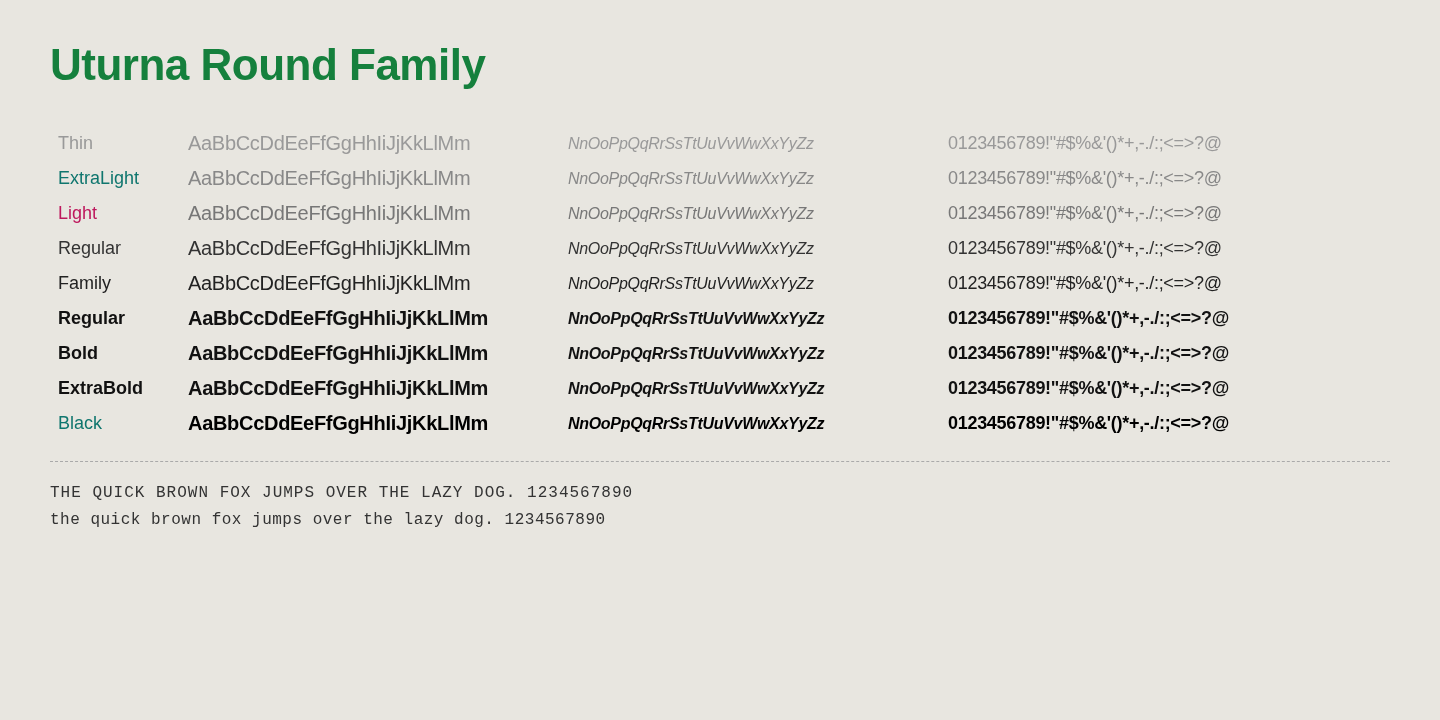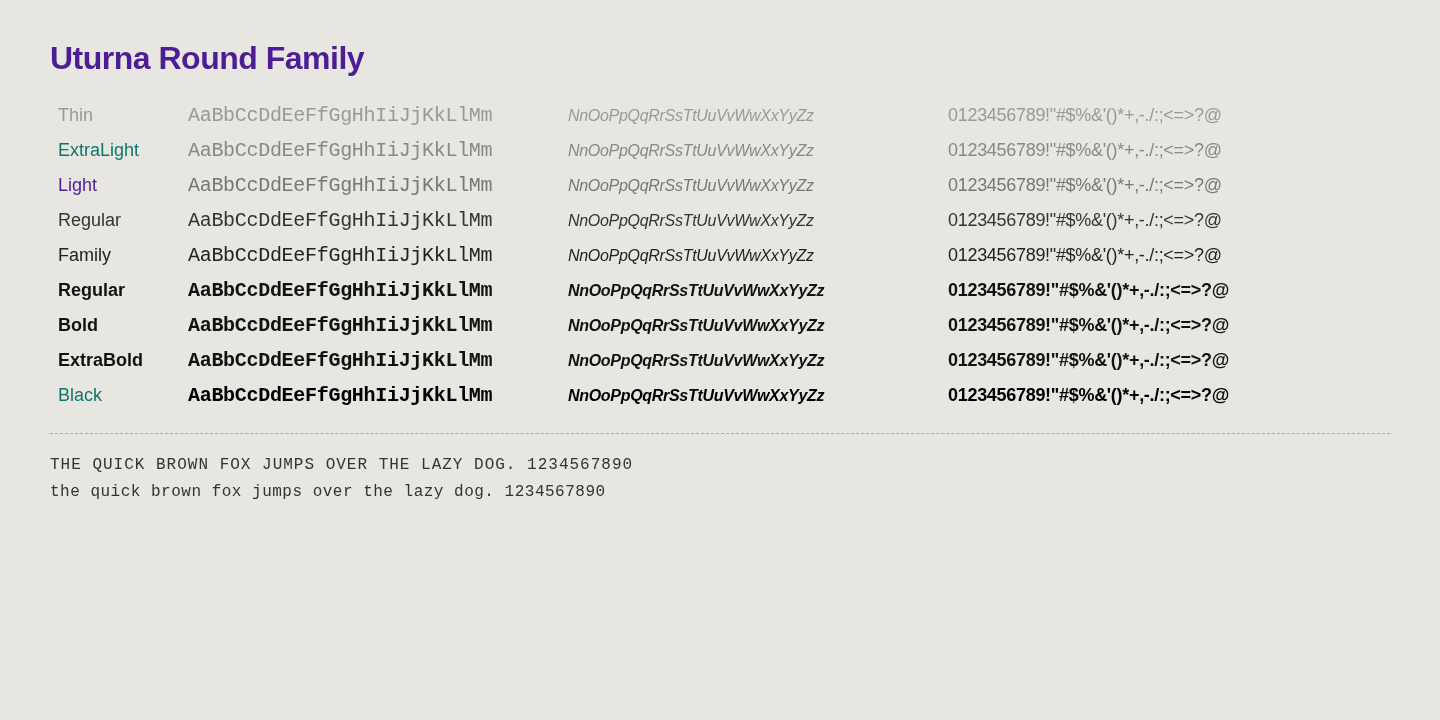--- a/index.html
+++ b/index.html
@@ -5,24 +5,24 @@
     * { margin: 0; padding: 0; box-sizing: border-box; }
 
     body {
       background: #e8e6e0;
       font-family: 'Arial Narrow', Arial, sans-serif;
       min-height: 720px;
       padding: 40px 50px 40px 50px;
     }
 
     .page-title {
-      font-size: 32px;
+      font-size: 44px;
       font-weight: 800;
-      color: #4c1d95;
-      margin-bottom: 21px;
+      color: #15803d;
+      margin-bottom: 36px;
       letter-spacing: -0.5px;
       font-family: 'Arial Black', Arial, sans-serif;
     }
 
     .font-table {
       width: 100%;
       border-collapse: collapse;
       margin-bottom: 20px;
     }
 
@@ -42,21 +42,21 @@
       font-size: 18px;
       white-space: nowrap;
       font-family: Arial, sans-serif;
     }
 
     .sample-upright {
       width: 380px;
       color: #1a1a1a;
       font-size: 20px;
       letter-spacing: -0.3px;
-      font-family: Liberation Mono, monospace;
+      font-family: Liberation Sans, sans-serif;
     }
 
     .sample-italic {
       width: 380px;
       color: #1a1a1a;
       font-size: 16px;
       font-style: italic;
       letter-spacing: -0.3px;
       font-family: 'Arial Narrow', Arial, sans-serif;
     }
@@ -68,21 +68,21 @@
       font-family: 'Arial Narrow', Arial, sans-serif;
     }
 
     
     .w-thin .weight-label { font-weight: 100; color: #999; }
     .w-thin .sample-upright, .w-thin .sample-italic, .w-thin .sample-numbers { font-weight: 100; color: #999; }
 
     .w-extralight .weight-label { font-weight: 200; color: #0f766e; }
     .w-extralight .sample-upright, .w-extralight .sample-italic, .w-extralight .sample-numbers { font-weight: 200; color: #888; }
 
-    .w-light .weight-label { font-weight: 300; color: #4c1d95; }
+    .w-light .weight-label { font-weight: 300; color: #be185d; }
     .w-light .sample-upright, .w-light .sample-italic, .w-light .sample-numbers { font-weight: 300; color: #777; }
 
     .w-regular .weight-label { font-weight: 400; color: #333; }
     .w-regular .sample-upright, .w-regular .sample-italic, .w-regular .sample-numbers { font-weight: 400; color: #333; }
 
     .w-medium .weight-label { font-weight: 500; color: #222; }
     .w-medium .sample-upright, .w-medium .sample-italic, .w-medium .sample-numbers { font-weight: 500; color: #222; }
 
     .w-semibold .weight-label { font-weight: 600; color: #111; }
     .w-semibold .sample-upright, .w-semibold .sample-italic, .w-semibold .sample-numbers { font-weight: 600; color: #111; }

